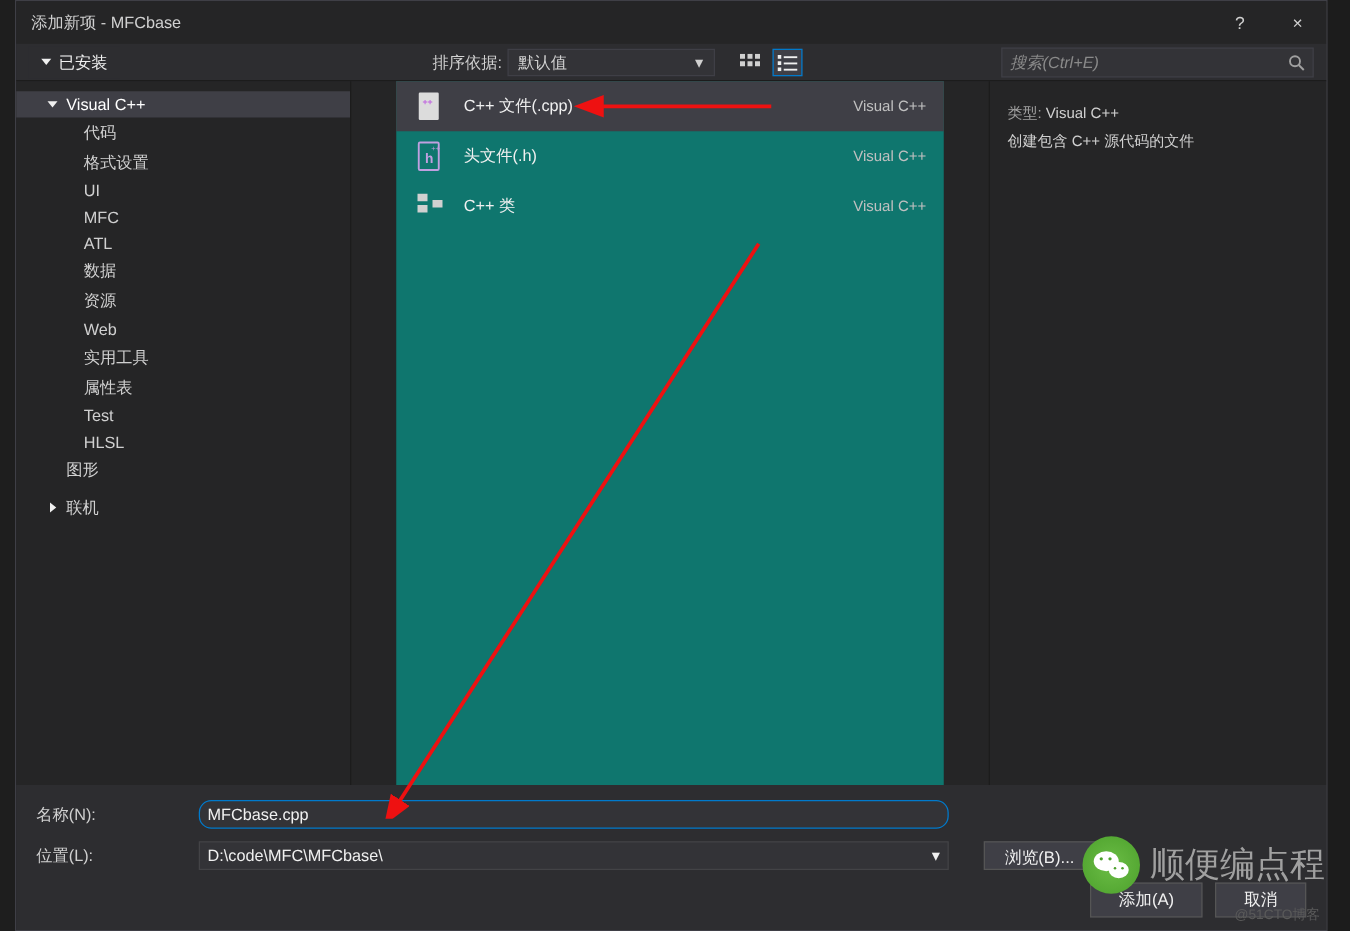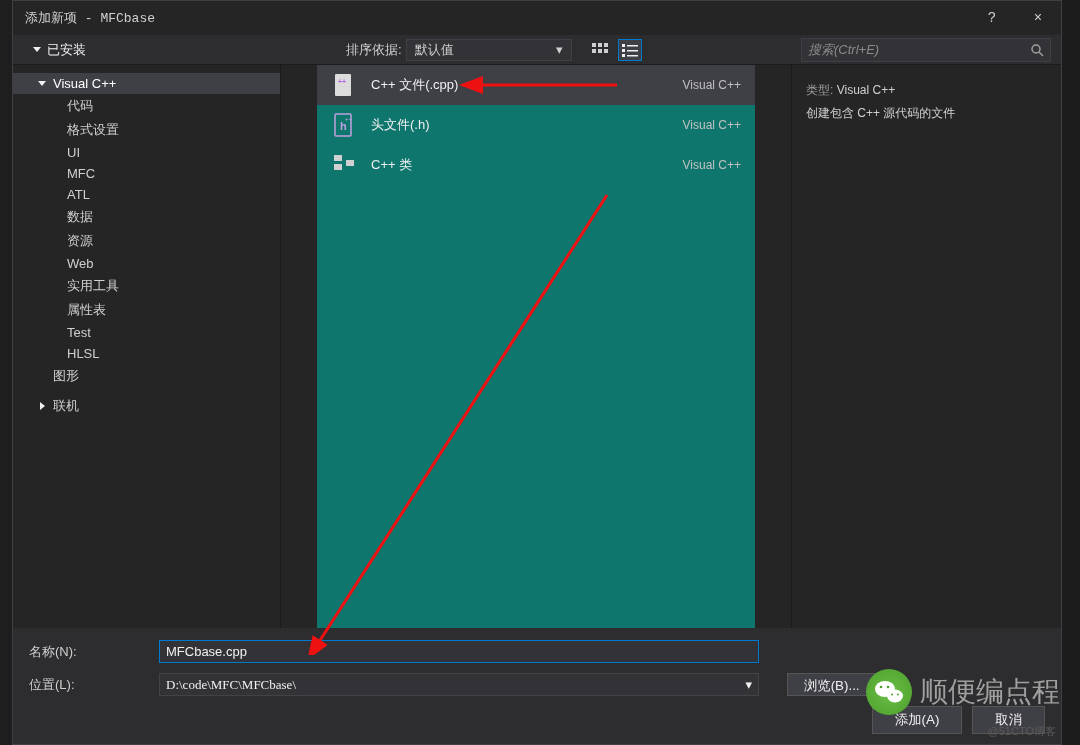--- a/index.html
+++ b/index.html
@@ -1,18 +1,18 @@
 <!DOCTYPE html>
 <html><head>
 <meta charset="utf-8">
 <style>
   * { box-sizing: border-box; margin: 0; padding: 0; }
   body { font-family: "Microsoft YaHei", "Segoe UI", sans-serif; background: #1c1c1c; color: #f0f0f0; width: 1080px; height: 745px; overflow: hidden; font-size: 13px; }
   .dialog { position: absolute; left: 12px; top: 0; width: 1050px; height: 745px; background: #252526; border: 1px solid #3f3f46; display: flex; flex-direction: column; }
-  .titlebar { height: 34px; display: flex; align-items: center; padding-left: 12px; background: #252526; font-family: Liberation Mono, monospace; }
+  .titlebar { height: 34px; display: flex; align-items: center; padding-left: 12px; background: #252526; }
   .titlebar .title { flex: 1; color: #d0d0d0; }
   .titlebar .tbtn { width: 46px; height: 34px; display: flex; align-items: center; justify-content: center; color: #d0d0d0; font-size: 14px; }
   .toolbar { height: 30px; display: flex; align-items: center; padding: 0 10px; background: #2d2d30; border-bottom: 1px solid #1c1c1c; }
   .installed-tab { background: #2d2d30; padding: 4px 10px; display: flex; align-items: center; gap: 6px; color: #f0f0f0; }
   .arrow-down { width: 0; height: 0; border-left: 4px solid transparent; border-right: 4px solid transparent; border-top: 5px solid #f0f0f0; }
   .arrow-right { width: 0; height: 0; border-top: 4px solid transparent; border-bottom: 4px solid transparent; border-left: 5px solid #f0f0f0; }
   .toolbar .spacer1 { width: 250px; }
   .sortlabel { color: #d0d0d0; margin-right: 4px; }
   .sortcombo { display: flex; align-items: center; background: #333337; border: 1px solid #3f3f46; padding: 2px 8px; width: 166px; height: 22px; color: #d0d0d0; }
   .sortcombo .cv { flex: 1; }
@@ -236,28 +236,28 @@
         <span class="lbl">类型:</span>
         <span>Visual C++</span>
       </div>
       <div>创建包含 C++ 源代码的文件</div>
     </div>
   </div>
 
   <div class="bottom">
     <div class="brow">
       <span class="blabel">名称(N):</span>
-      <div class="textinput hl" style="max-width:600px;">
+      <div class="textinput hl" style="max-width:600px;border-radius:10px;">
         <span>MFCbase.cpp</span>
       </div>
     </div>
     <div class="brow">
       <span class="blabel">位置(L):</span>
       <div class="textinput" style="max-width:600px; display:flex;">
-        <span style="flex:1;font-family:Liberation Serif, serif;">D:\code\MFC\MFCbase\</span>
+        <span style="flex:1;">D:\code\MFC\MFCbase\</span>
         <span>▾</span>
       </div>
       <button class="browsebtn"><span>浏览(B)...</span></button>
     </div>
     <div class="btnrow">
       <button class="dbtn primary"><span>添加(A)</span></button>
       <button class="dbtn"><span>取消</span></button>
     </div>
   </div>
 </div>

